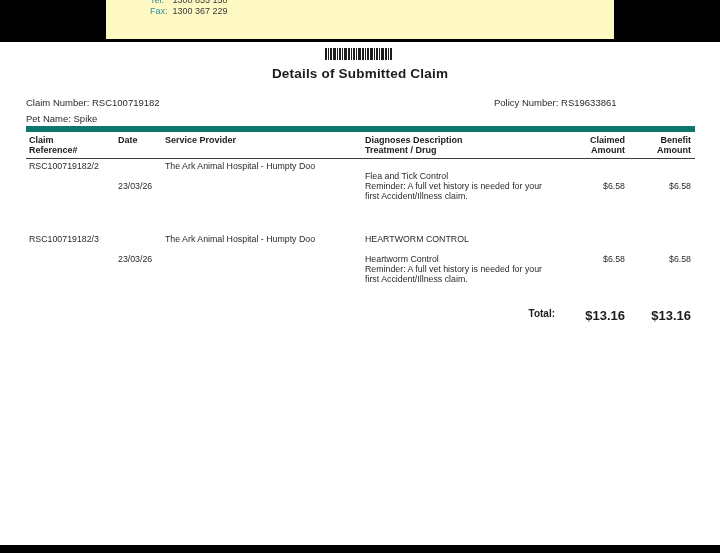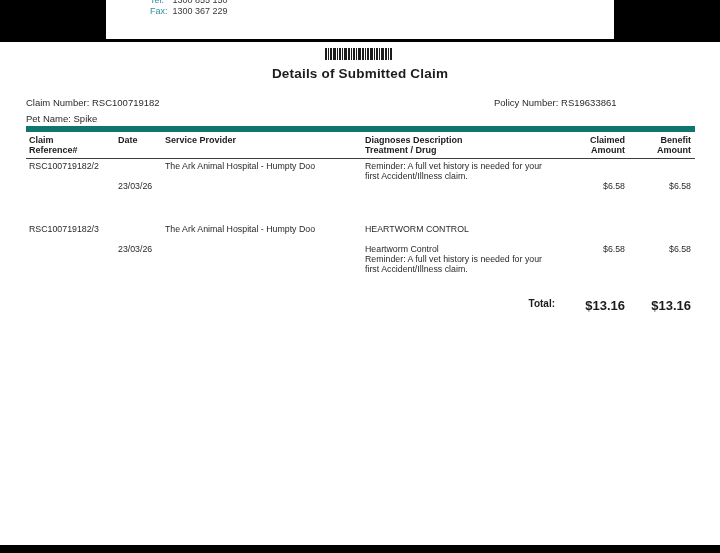--- a/index.html
+++ b/index.html
@@ -9,21 +9,21 @@
     position: relative;
     overflow: hidden;
     font-family: "Liberation Sans", sans-serif;
     color: #2a2a2a;
   }
 
   
   .top-strip {
     position: absolute; left: 106px; top: 0;
     width: 508px; height: 39px;
-    background: #ffffff; overflow: hidden;
+    background: #fef9c3; overflow: hidden;
   }
   .contact { position: absolute; left: 44px; top: -5px; font-size: 9px; line-height: 11px; }
   .contact-row { white-space: nowrap; }
   .contact-label { display: inline-block; width: 20px; color: #2e8ea4; }
   .contact-value { color: #3a3a3a; }
 
   
   .page {
     position: absolute; left: 0; top: 42px;
     width: 720px; height: 503px;
@@ -147,20 +147,21 @@
         <div>Benefit</div>
         <div>Amount</div>
       </div>
     </div>
 
     <div class="t-grid t-row">
       <div class="cell c1">RSC100719182/2</div>
       <div class="cell pad-line">23/03/26</div>
       <div class="cell">The Ark Animal Hospital - Humpty Doo</div>
       <div class="cell">
+        <div class="treatment">Flea and Tick Control</div>
         <div class="reminder">Reminder: A full vet history is needed for your first Accident/Illness claim.</div>
       </div>
       <div class="cell num pad-line">$6.58</div>
       <div class="cell num c6 pad-line">$6.58</div>
     </div>
 
     <div class="t-grid t-row second">
       <div class="cell c1">RSC100719182/3</div>
       <div class="cell pad-line">23/03/26</div>
       <div class="cell">The Ark Animal Hospital - Humpty Doo</div>

